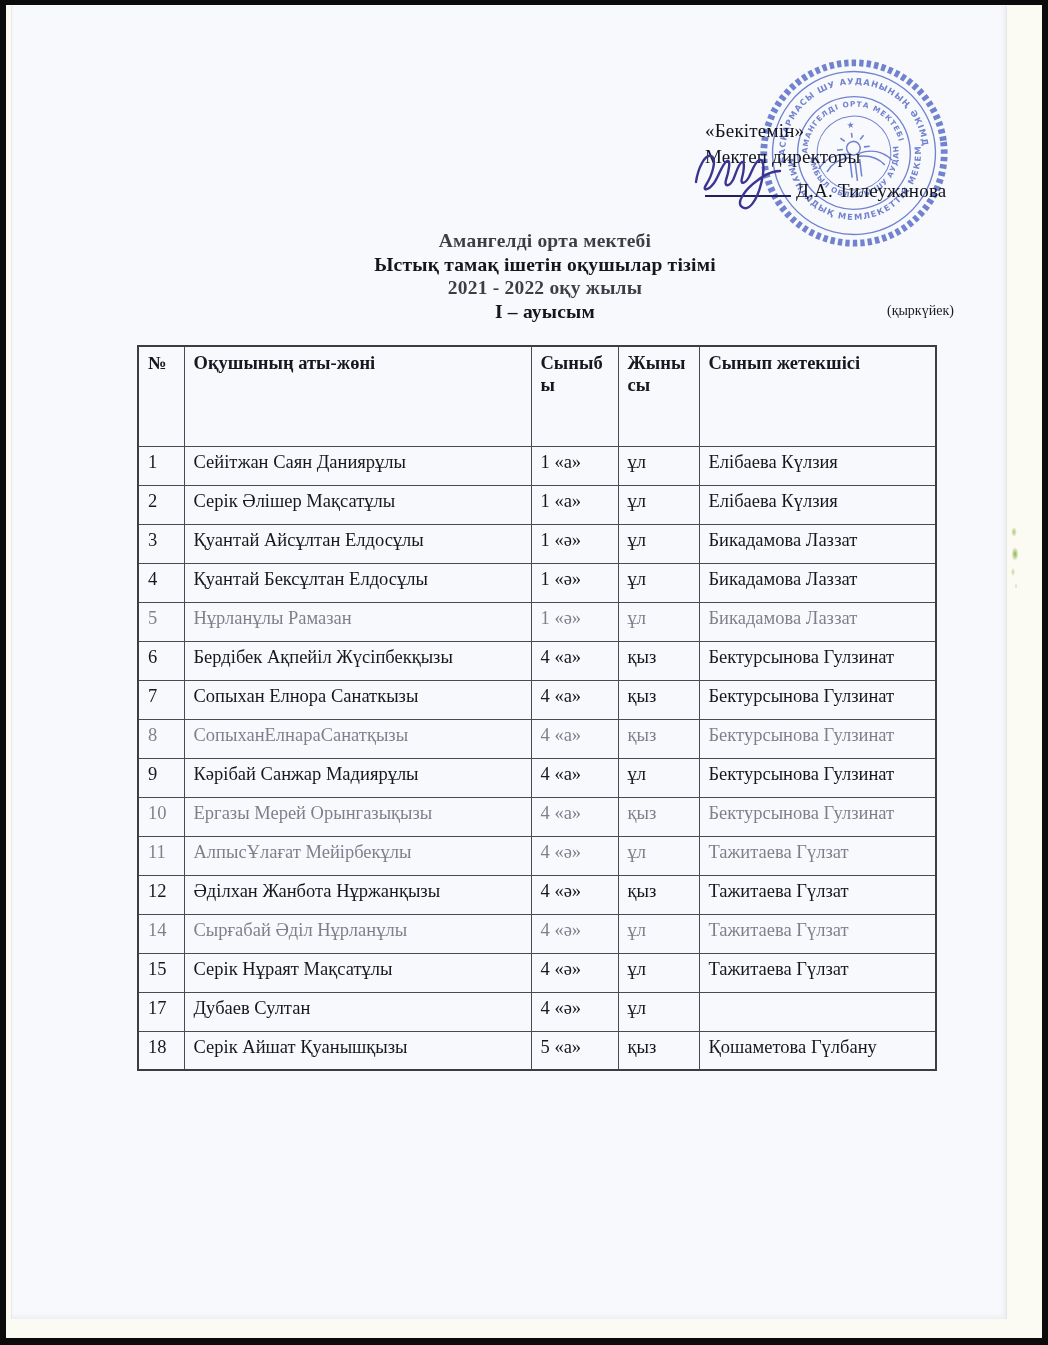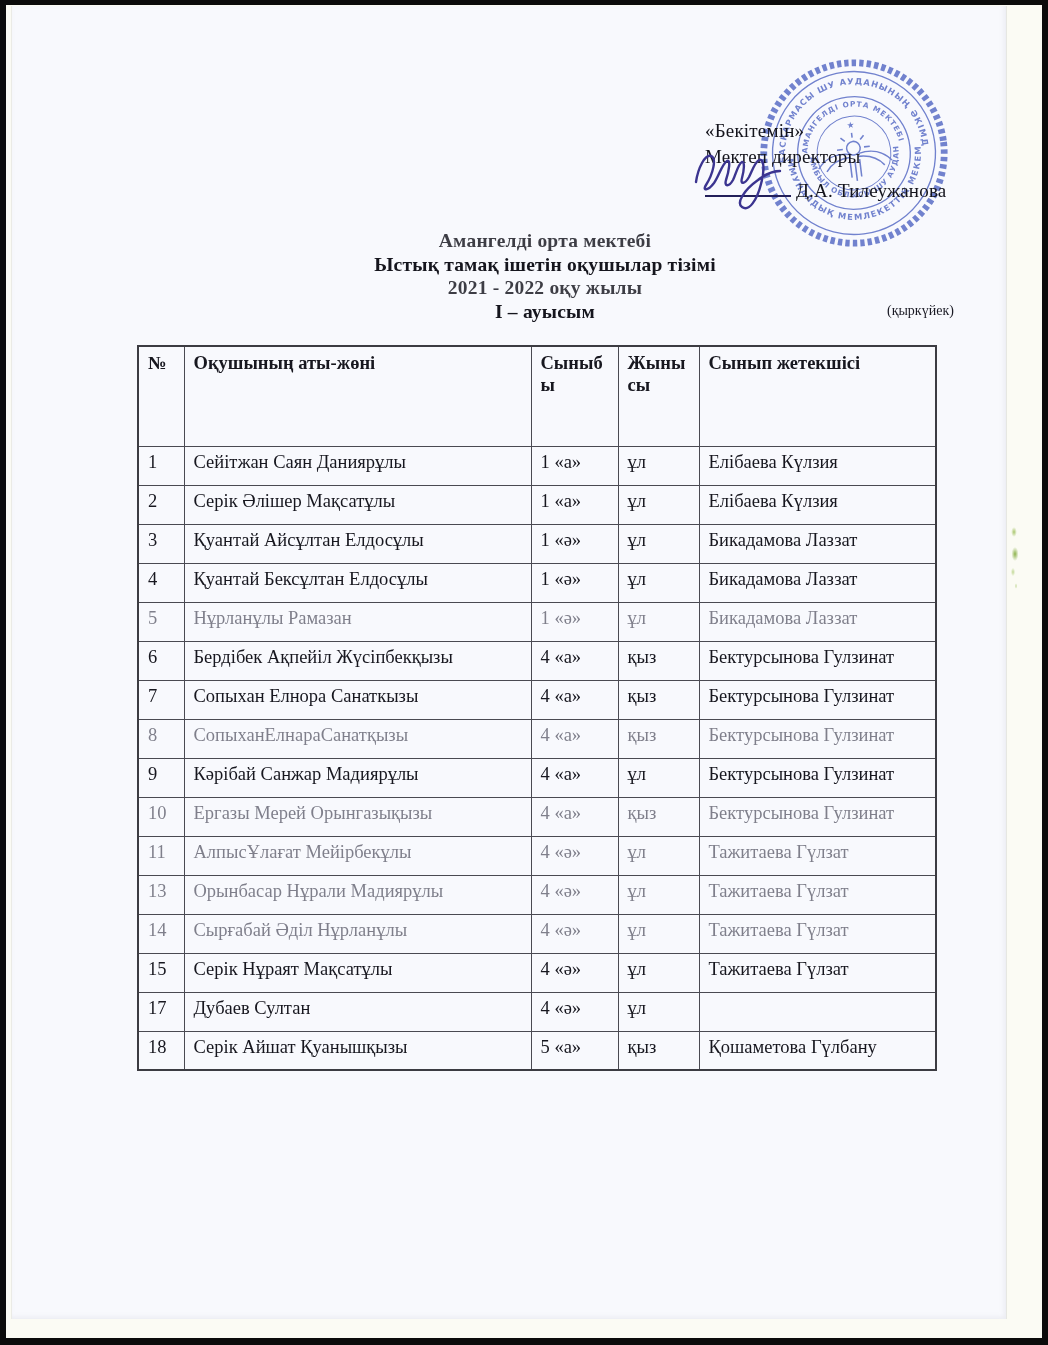--- a/index.html
+++ b/index.html
@@ -244,25 +244,25 @@
         <td>қыз</td>
         <td>Бектурсынова Гулзинат</td>
       </tr>
       <tr class="faded">
         <td>11</td>
         <td>АлпысҰлағат Мейірбекұлы</td>
         <td>4 «ә»</td>
         <td>ұл</td>
         <td>Тажитаева Гүлзат</td>
       </tr>
-      <tr class="faded">
-        <td>13</td>
-        <td>Орынбасар Нұрали Мадиярұлы</td>
-        <td>4 «ә»</td>
-        <td>ұл</td>
+      <tr>
+        <td>12</td>
+        <td>Әділхан Жанбота Нұржанқызы</td>
+        <td>4 «ә»</td>
+        <td>қыз</td>
         <td>Тажитаева Гүлзат</td>
       </tr>
       <tr class="faded">
         <td>14</td>
         <td>Сырғабай Әділ Нұрланұлы</td>
         <td>4 «ә»</td>
         <td>ұл</td>
         <td>Тажитаева Гүлзат</td>
       </tr>
       <tr>

